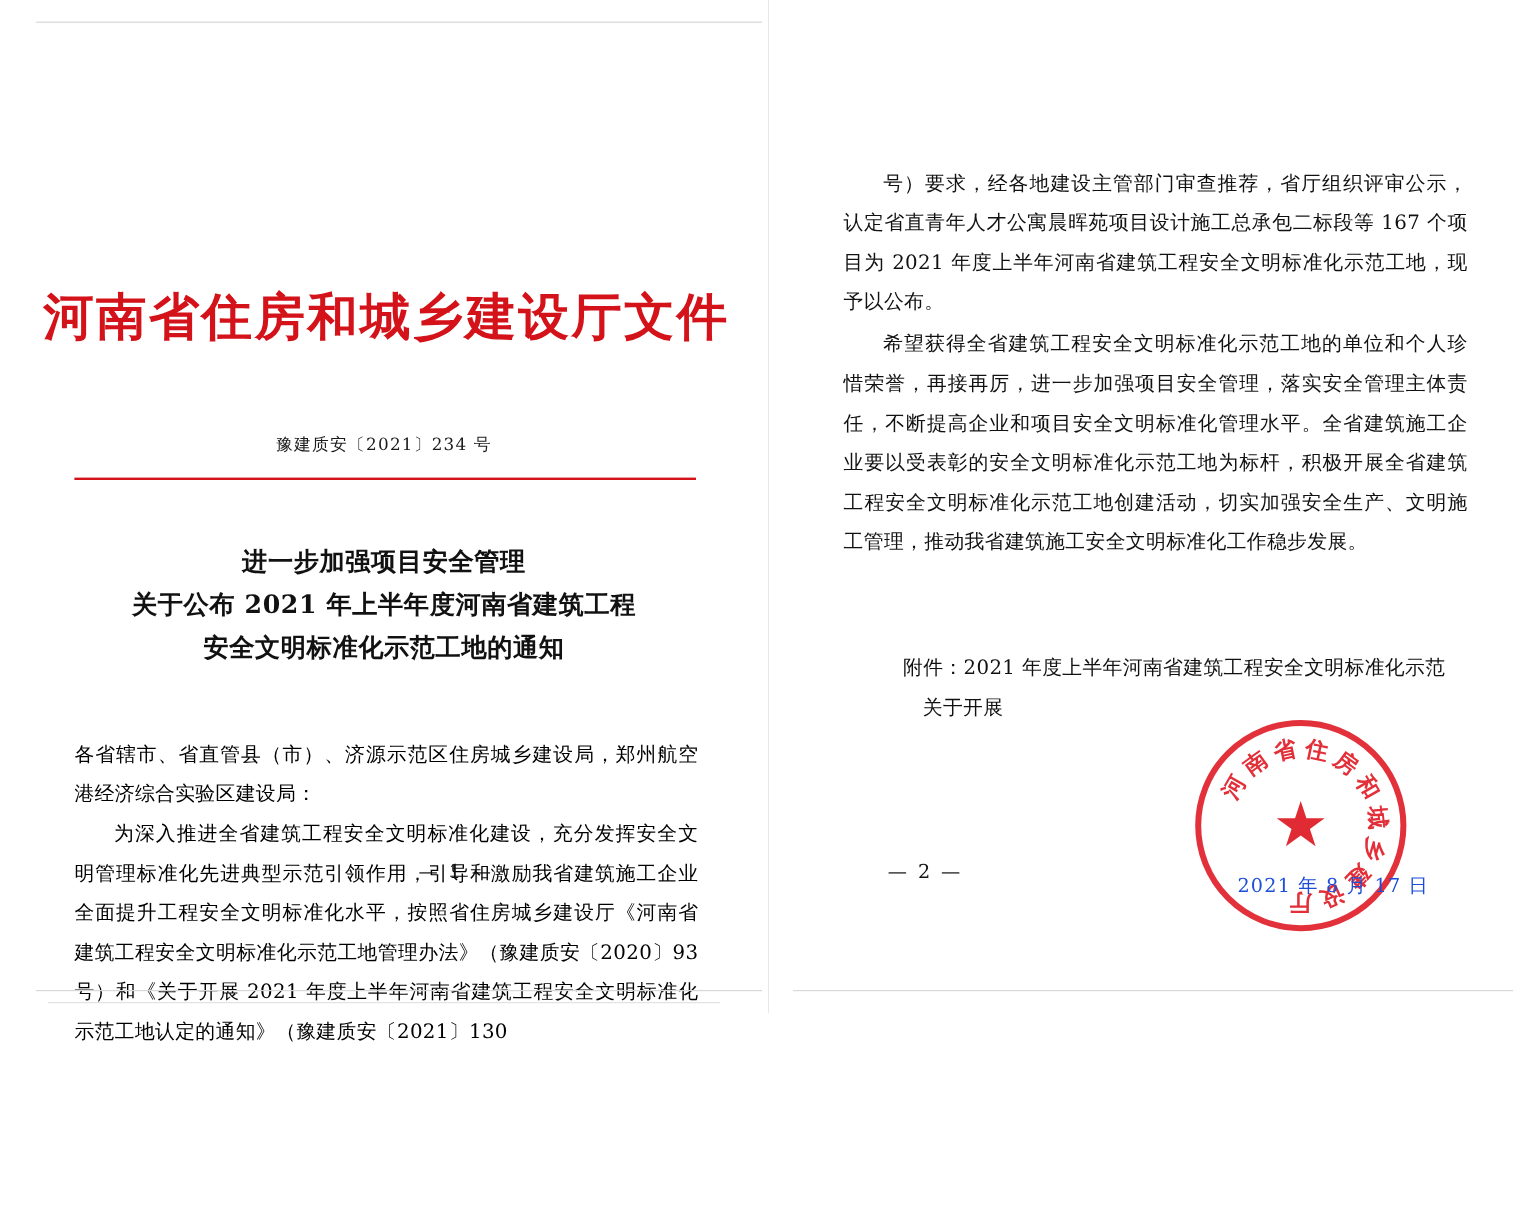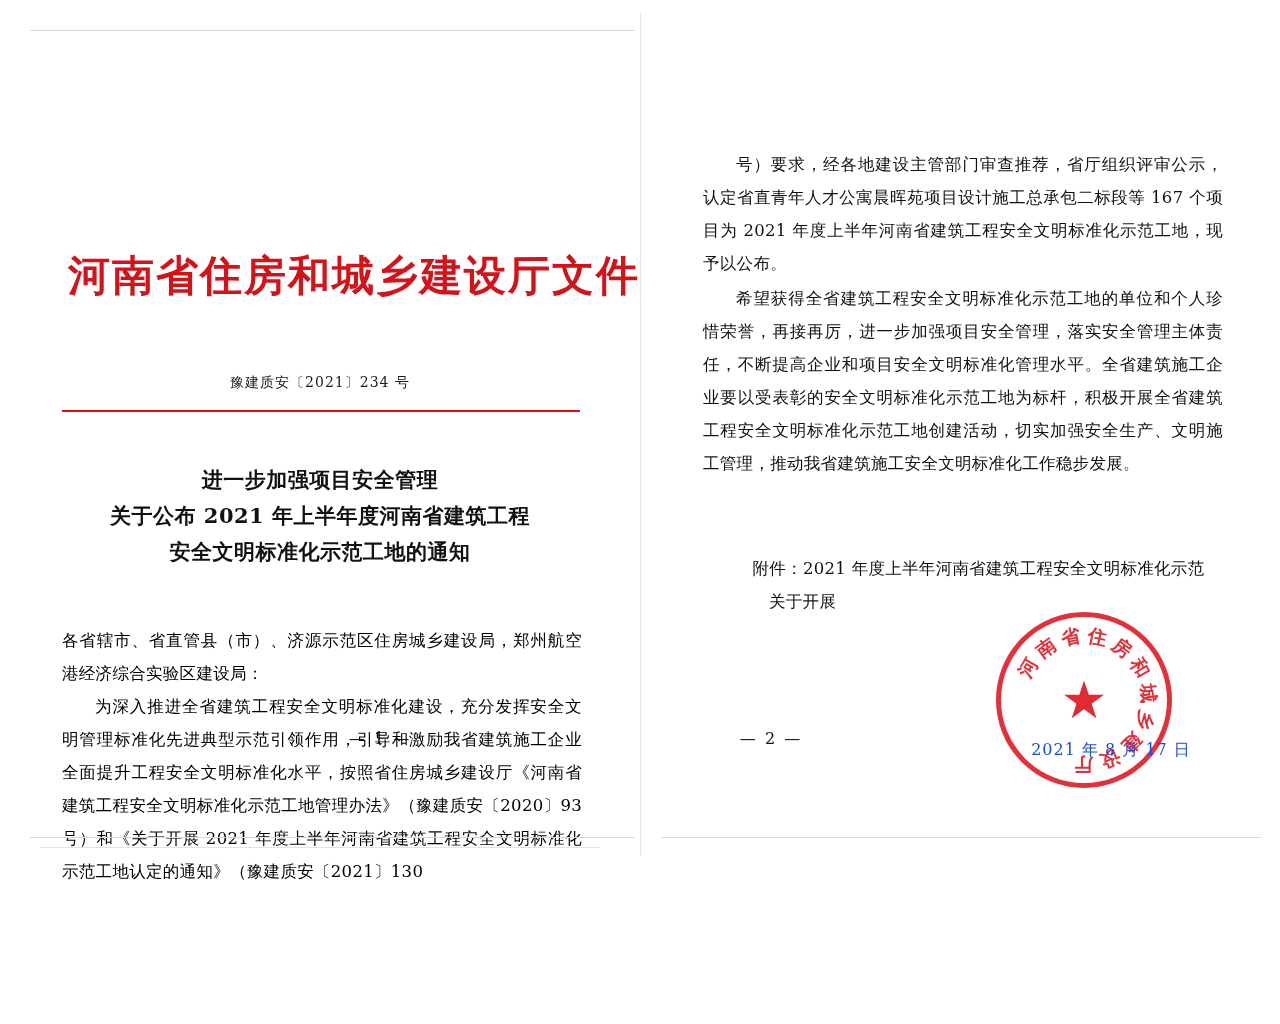--- a/index.html
+++ b/index.html
@@ -10,21 +10,21 @@
   body {
     width: 1280px;
     height: 1024px;
     position: relative;
     font-family: "DejaVu Serif", "Liberation Serif", serif;
     overflow: hidden;
   }
 
   .page {
     position: absolute;
-    top: 12px;
+    top: 0;
     background: #ffffff;
     height: 844px;
   }
 
   
   #page-1 {
     left: 0;
     width: 640px;
     border-right: 1px solid #e8e8e8;
   }
@@ -56,27 +56,28 @@
     width: 560px;
     height: 1px;
     background: #e2e2e2;
   }
 
   .doc-masthead {
     position: absolute;
     top: 236px;
     left: 0;
     width: 640px;
-    text-align: right;
+    text-align: left;
     color: #d4121a;
     font-family: "DejaVu Serif", "Liberation Serif", serif;
     font-weight: bold;
     font-size: 42px;
     letter-spacing: 2px;
     white-space: nowrap;
+    padding-left: 36px;
   }
 
   .doc-number {
     position: absolute;
     top: 362px;
     left: 0;
     width: 640px;
     text-align: center;
     font-size: 14px;
     color: #1a1a1a;

